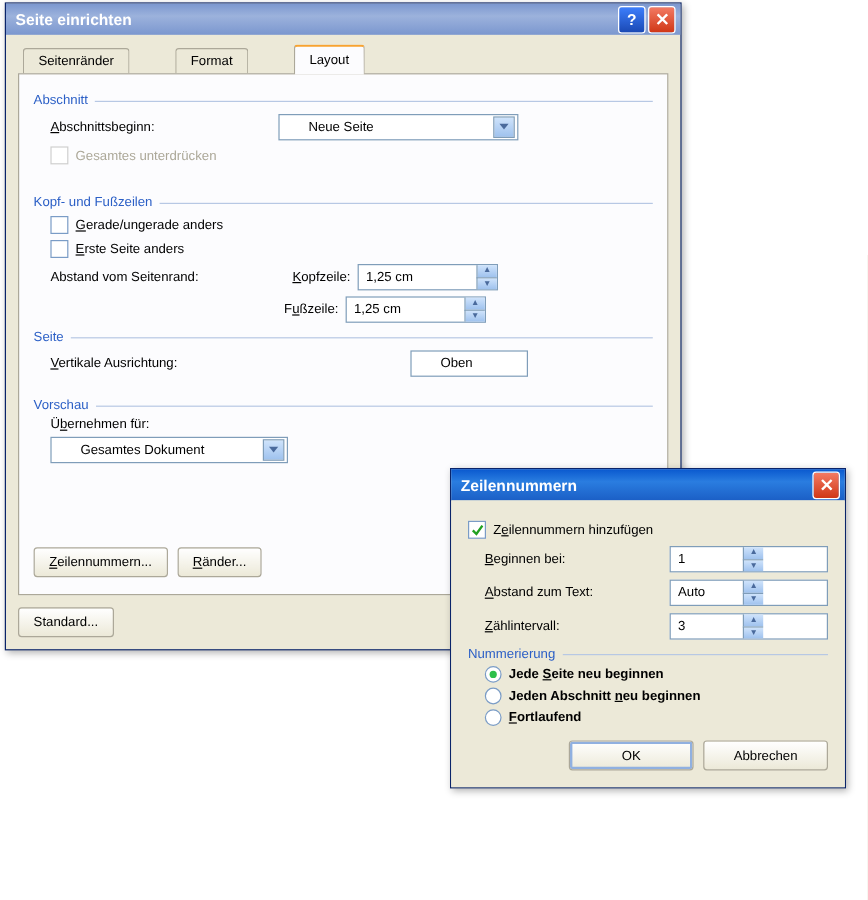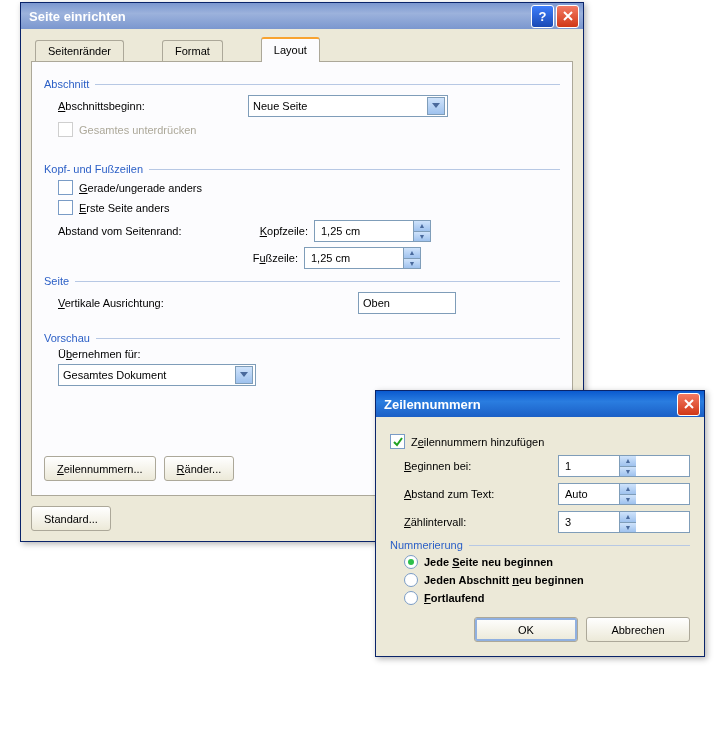--- a/index.html
+++ b/index.html
@@ -101,21 +101,21 @@
 .cb { width:13px; height:13px; border:1px solid #7a9cc6; background:#fff; margin-right:6px; display:inline-flex; align-items:center; justify-content:center; font-size:10px; color:#21a121; }
 
 .rb { width:12px; height:12px; border:1px solid #7a9cc6; border-radius:50%; background:#fff; margin-right:6px; display:inline-flex; align-items:center; justify-content:center; }
 .rb.checked::after { content:""; width:6px; height:6px; background:#2dbf4a; border-radius:50%; }
 
 .dropdown {
   display:inline-flex; align-items:center;
   border:1px solid #7f9db9; background:#fff;
   height:20px; padding:0 2px 0 4px;
 }
-.dropdown .val { flex:1; padding-right:6px; }
+.dropdown .val { flex:1; padding-right:6px;margin-left:20px; }
 .dd-btn {
   width:16px; height:16px;
   background: linear-gradient(to bottom,#cfe3fb,#9fc2ee);
   border:1px solid #7f9db9;
   display:flex; align-items:center; justify-content:center;
   color:#4a6a9c;
 }
 
 .spinner {
   display:inline-flex; align-items:stretch;
@@ -133,21 +133,21 @@
   border:1px solid #aca899; border-radius:3px;
   background:linear-gradient(to bottom,#fff,#ece9d8);
 }
 .btn.default { box-shadow: inset 0 0 0 2px #90b0e0; }
 .btn-row { display:flex; gap:8px; }
 .bottom-bar {
   display:flex; justify-content:space-between; margin-top:10px;
 }
 
 #dlg2 { left:375px; top:390px; width:328px; }
-#dlg1 { left:20px; top:2px; width:562px; }
+#dlg1 { left:4px; top:2px; width:562px; }
 .sec-body { padding:12px 14px 14px 14px; background:#ece9d8; }
 .field-row { display:flex; align-items:center; justify-content:space-between; margin:6px 0 6px 14px; }
 .field-row .lbl { flex:1; }
 .opt-row { display:flex; align-items:center; margin:4px 0 4px 14px;font-weight:bold; }
 .dlg-btns { display:flex; justify-content:flex-end; gap:8px; margin-top:12px; }
 svg { display:block; }
 </style>
 </head>
 <body>
 

